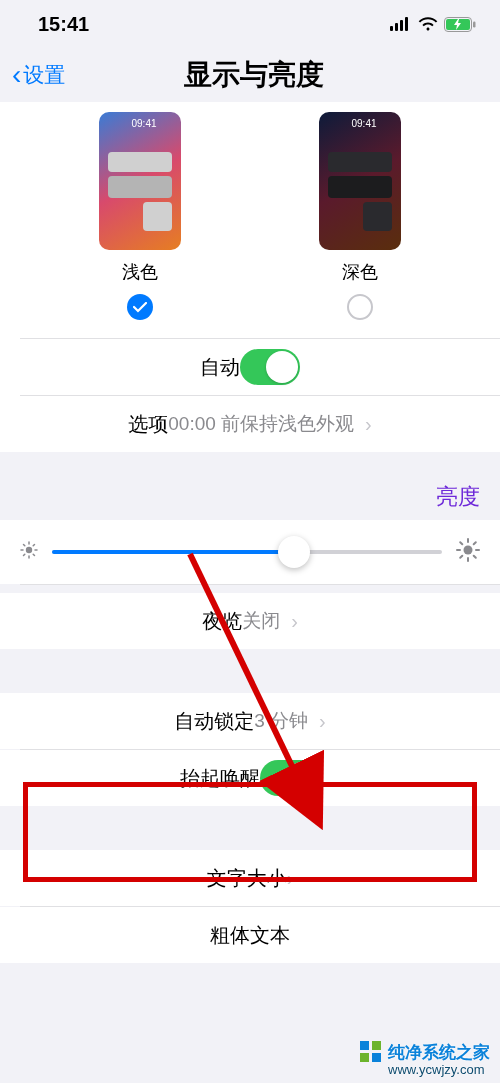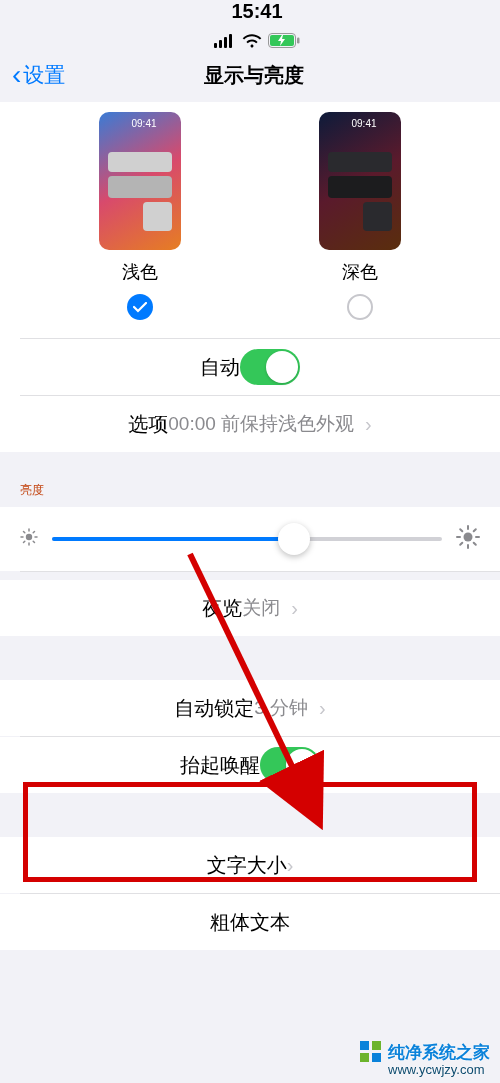--- a/index.html
+++ b/index.html
@@ -13,41 +13,40 @@
     position: relative;
   }
   .status-bar {
     height: 48px;
     display: flex;
     align-items: center;
     justify-content: space-between;
     padding: 0 24px 0 38px;
     font-weight: 600;
     font-size: 20px;
-    flex-direction: column;
   }
   .status-right { display: flex; align-items: center; gap: 6px; }
   .signal, .wifi, .battery { display: inline-flex; align-items: center; }
   .nav-bar {
     height: 54px;
     display: flex;
     align-items: center;
     justify-content: center;
     position: relative;
   }
   .back-btn {
     position: absolute;
     left: 12px;
     display: flex;
     align-items: center;
     color: #007aff;
     font-size: 21px;
   }
   .back-chevron { font-size: 28px; font-weight: 300; margin-right: 2px; line-height: 1; }
-  .nav-title { font-size: 20px; font-weight: 600; margin-left: 8px; }
+  .nav-title { font-size: 28px; font-weight: 600; margin-left: 8px; }
   .content { overflow: hidden; }
   .appearance-group {
     background: #fff;
   }
   .theme-row {
     display: flex;
     justify-content: space-around;
     padding: 10px 30px 18px;
   }
   .theme-option { display: flex; flex-direction: column; align-items: center; gap: 10px; }
@@ -83,22 +82,23 @@
   .sep { height:1px; background:#e0e0e3; margin-left:20px; }
   .toggle {
     width: 60px; height: 36px; background:#34c759; border-radius:18px; position:relative;
   }
   .toggle .knob {
     position:absolute; right:2px; top:2px; width:32px; height:32px; background:#fff; border-radius:50%;
     box-shadow:0 1px 3px rgba(0,0,0,0.2);
   }
   .section-header {
     padding: 30px 20px 8px;
-    color:#c2410c;
-    font-size:12px;
+    color:#6d28d9;
+    font-size:22px;
+    text-align:right;
   }
   .slider-row {
     background:#fff; padding: 18px 20px; display:flex; align-items:center; gap:14px;
   }
   .sun-sm, .sun-lg { color:#8a8a8e; }
   .slider-track {
     flex:1; height:4px; background:#d1d1d6; border-radius:2px; position:relative;
   }
   .slider-fill { position:absolute; left:0; top:0; height:100%; background:#007aff; border-radius:2px; width:62%; }
   .slider-thumb {

